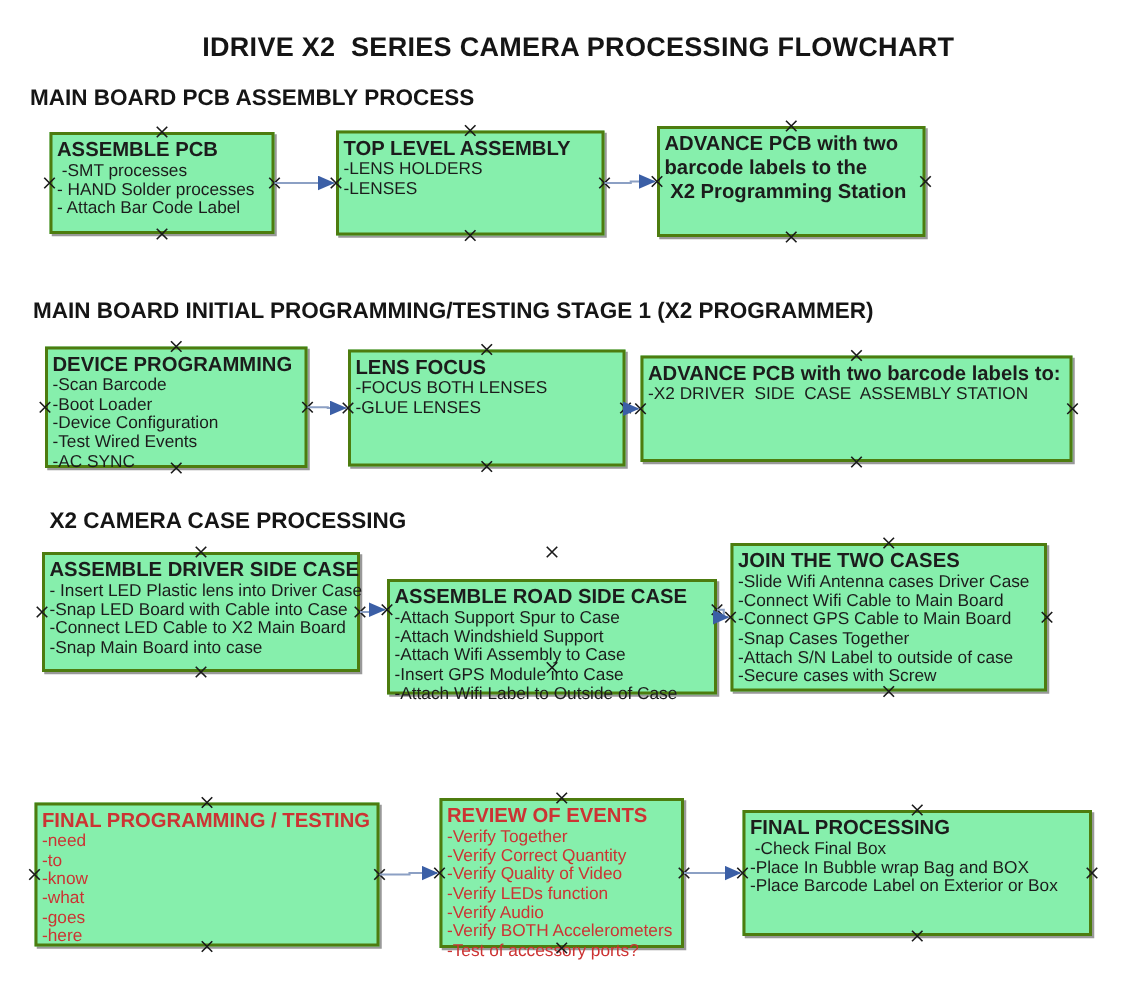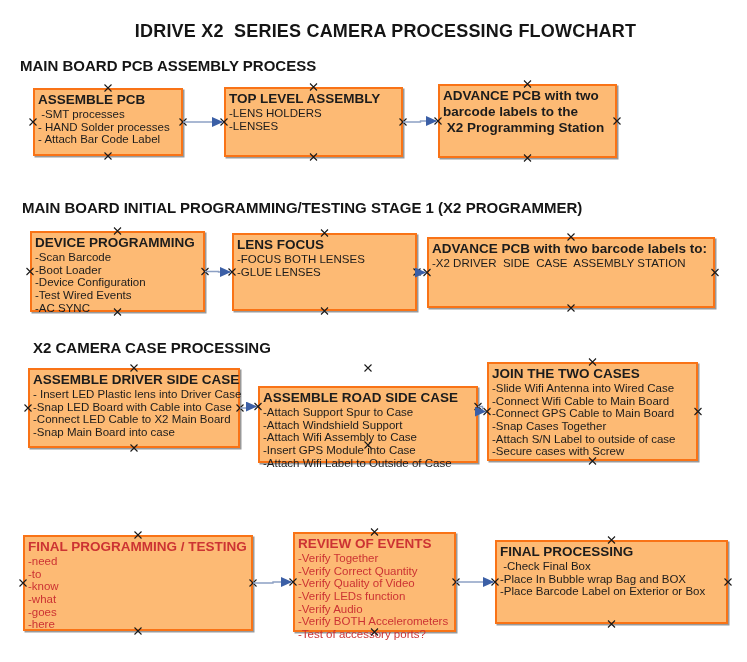--- a/index.html
+++ b/index.html
@@ -9,21 +9,21 @@
   }
   .fc-title{
     position:absolute;top:21px;left:0;right:0;text-align:center;
     font-size:18px;font-weight:bold;color:#151515;white-space:pre;
     transform:translateX(12px);letter-spacing:0.2px;
   }
   .fc-section-title{
     position:absolute;font-size:15px;font-weight:bold;color:#151515;white-space:pre;
   }
   .fc-box{
-    position:absolute;background:#fdba74;border:2px solid #f97316;
+    position:absolute;background:#86efac;border:2px solid #4d7c0f;
     box-shadow:1.5px 1.5px 0 rgba(70,70,70,0.55);
     padding:2px 3px;box-sizing:border-box;color:#1c1c1c;overflow:visible;
   }
   .fc-box-title{font-size:13.5px;font-weight:bold;line-height:1.2;white-space:pre;}
   .fc-item{font-size:11.5px;line-height:12.6px;white-space:pre;}
   #overlay{position:absolute;left:0;top:0;pointer-events:none;}
 </style>
 </head>
 <body>
 
@@ -88,21 +88,21 @@
     <div class="fc-box-title">ASSEMBLE ROAD SIDE CASE</div>
     <div class="fc-item">-Attach Support Spur to Case</div>
     <div class="fc-item">-Attach Windshield Support</div>
     <div class="fc-item">-Attach Wifi Assembly to Case</div>
     <div class="fc-item">-Insert GPS Module into Case</div>
     <div class="fc-item">-Attach Wifi Label to Outside of Case</div>
   </div>
 
   <div class="fc-box" id="join-the-two-cases" style="left:487px;top:362px;width:211px;height:99px;">
     <div class="fc-box-title">JOIN THE TWO CASES</div>
-    <div class="fc-item">-Slide Wifi Antenna into Wired Case</div>
+    <div class="fc-item">-Slide Wifi Antenna cases Driver Case</div>
     <div class="fc-item">-Connect Wifi Cable to Main Board</div>
     <div class="fc-item">-Connect GPS Cable to Main Board</div>
     <div class="fc-item">-Snap Cases Together</div>
     <div class="fc-item">-Attach S/N Label to outside of case</div>
     <div class="fc-item">-Secure cases with Screw</div>
   </div>
 
 
   <div class="fc-box" id="final-programming-testing" style="left:23px;top:535px;width:230px;height:96px;">
     <div class="fc-box-title" style="color: rgb(204, 51, 51);">FINAL PROGRAMMING / TESTING</div>

